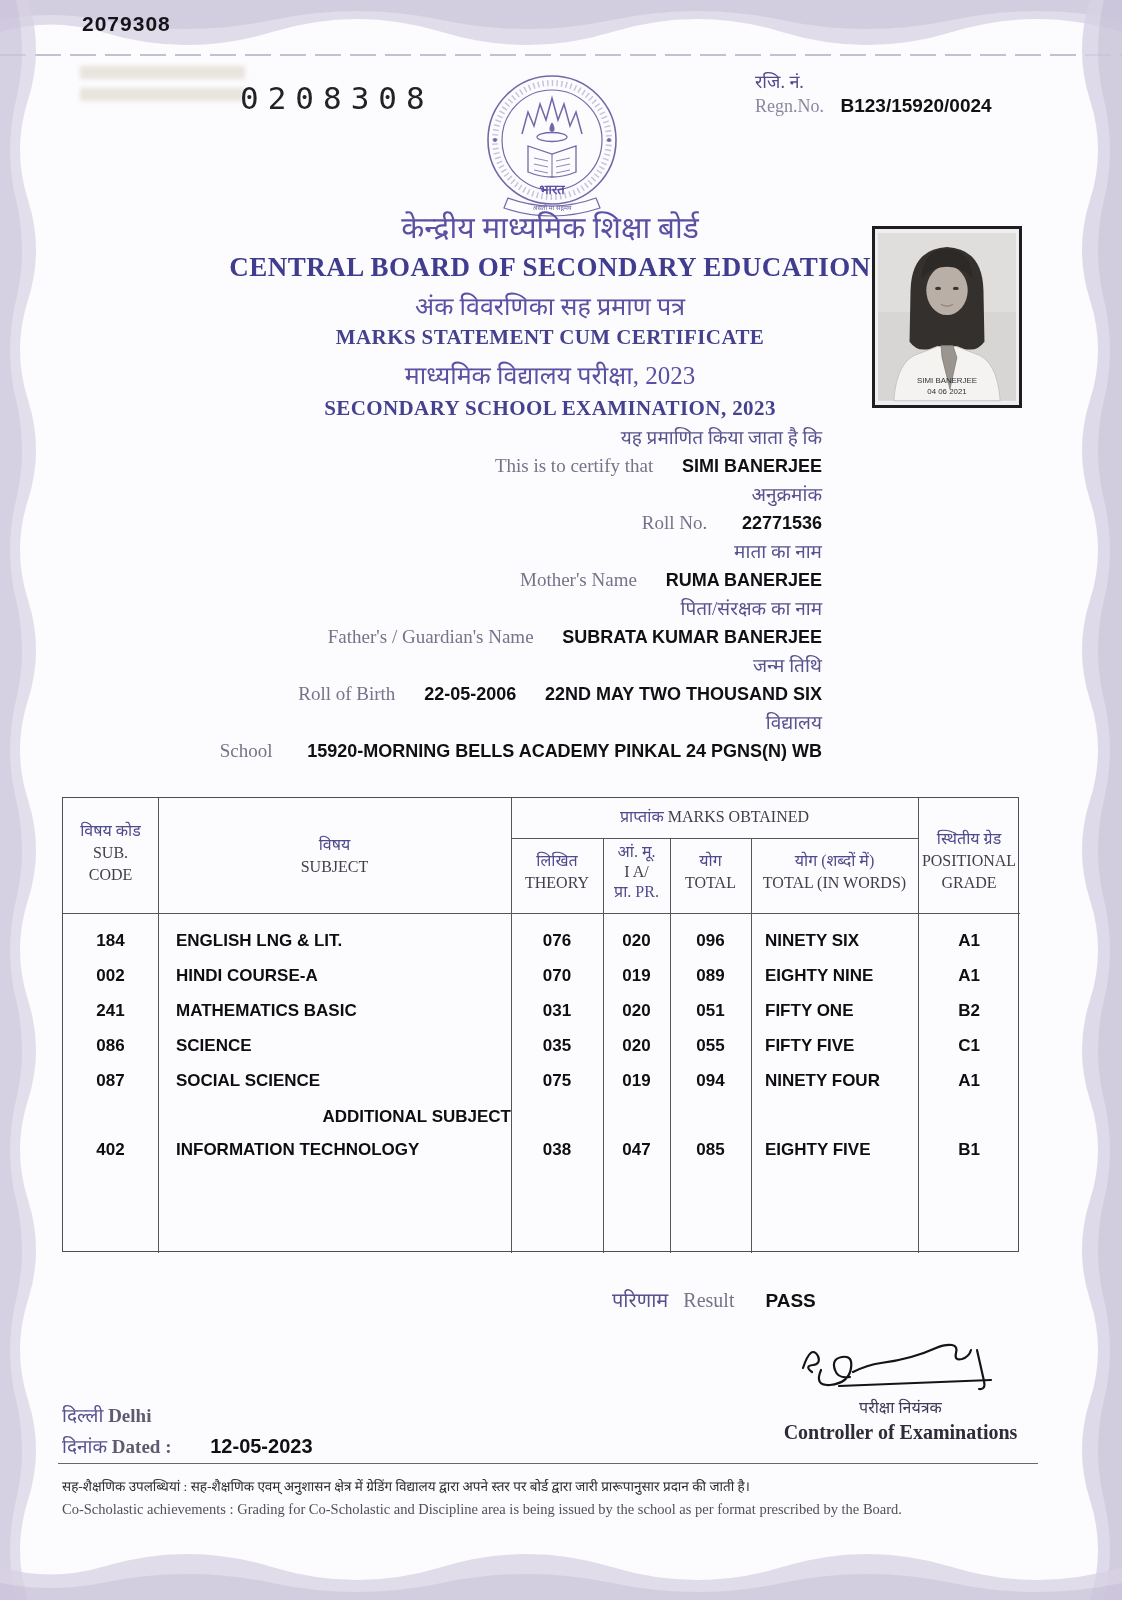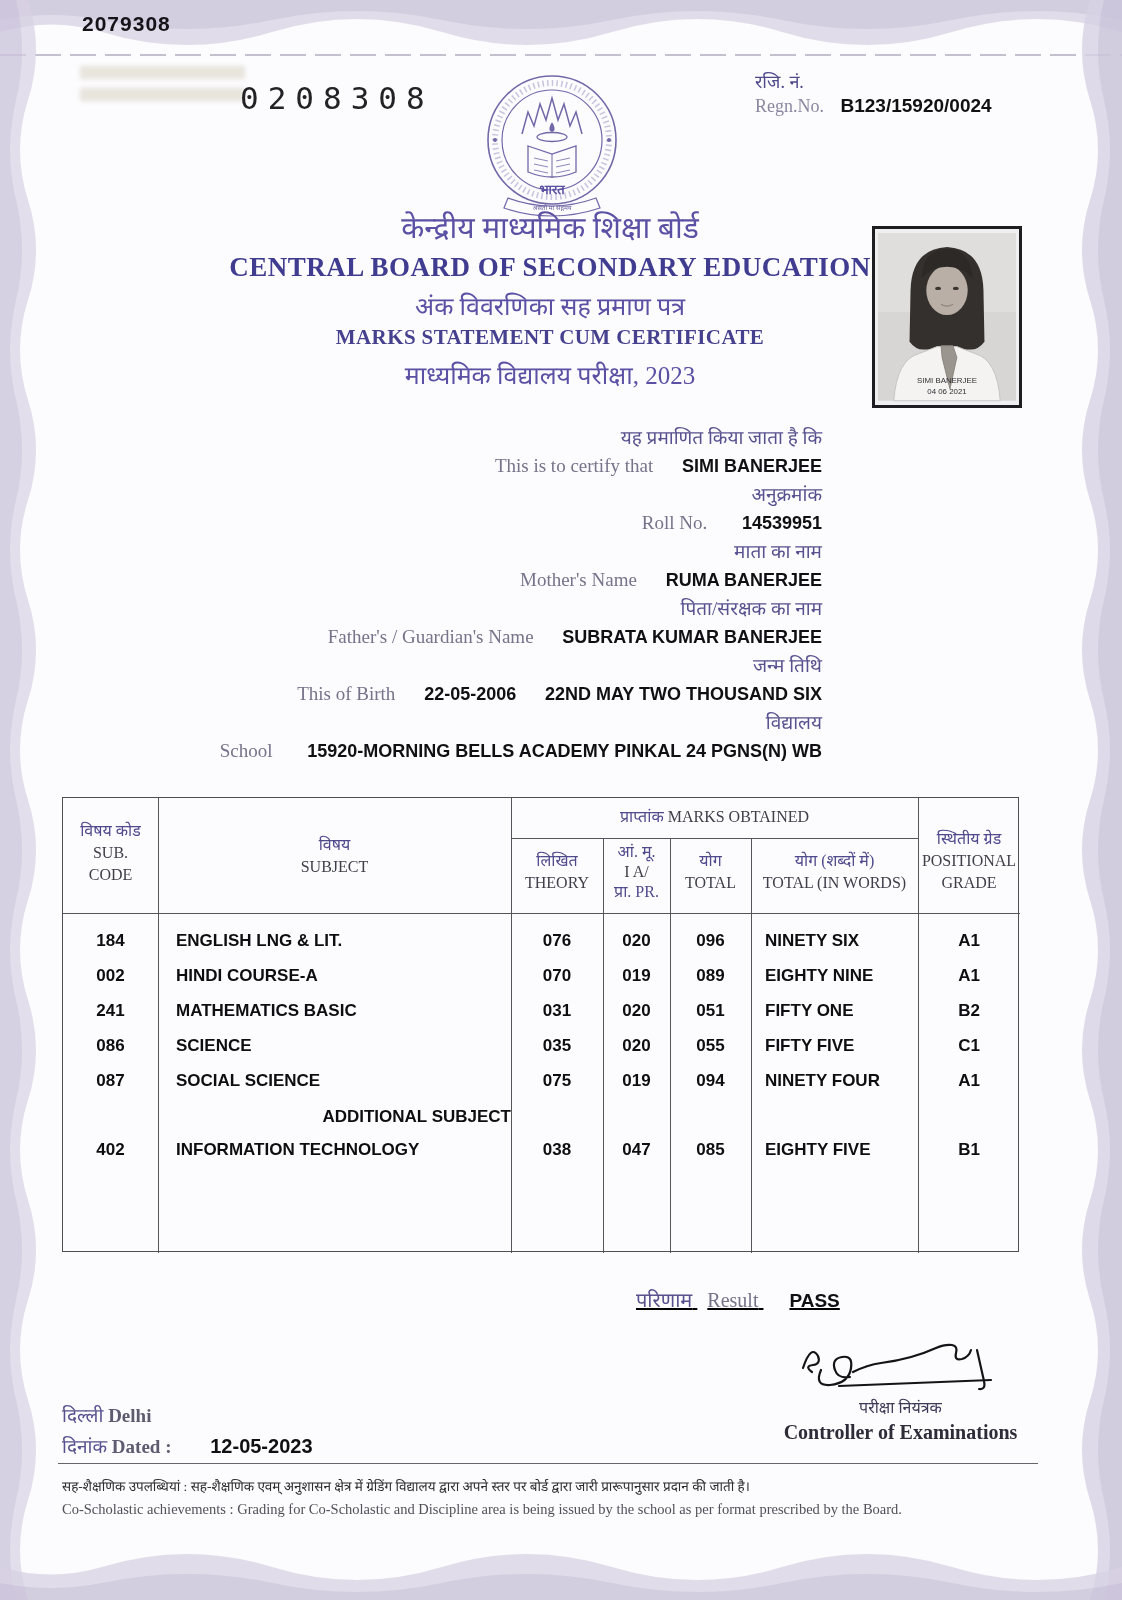--- a/index.html
+++ b/index.html
@@ -55,21 +55,21 @@
   .trow.section { height:30px; margin-top:4px;text-align:right; }
   .c-code { width:95px; text-align:center; }
   .c-subj { width:353px; padding-left:18px; }
   .c-th { width:92px; text-align:center; }
   .c-ia { width:67px; text-align:center; }
   .c-tot { width:81px; text-align:center; }
   .c-words { width:167px; padding-left:14px; }
   .c-grade { width:102px; text-align:center; }
 
   
-  .result { left:636px; top:1286px; font-size:20px;text-decoration:underline; }
+  .result { left:612px; top:1286px; font-size:20px; }
   .result .hi { color:#57528f; }
   .result .en { color:#76738a; margin-left:10px; }
   .result .val { font-size:19px; margin-left:26px; }
 
   
   .signblock { left:758px; top:1330px; width:285px; text-align:center; }
   .signblock svg { display:block; margin:0 auto; }
   .controller-hi { font-size:16px; color:#3d3a57; margin-top:2px; }
   .controller-en { font-size:20px; font-weight:bold; color:#2e2c38; margin-top:3px; }
 
@@ -158,46 +158,47 @@
       <text x="70" y="163" text-anchor="middle" font-size="8" fill="#2f2f33" font-family="Liberation Sans, sans-serif">04 06 2021</text>
     </svg>
   </div>
 
   <div class="abs hdr">
     <div class="h-hi1">केन्द्रीय माध्यमिक शिक्षा बोर्ड</div>
     <div class="h-en1">CENTRAL BOARD OF SECONDARY EDUCATION</div>
     <div class="h-hi2">अंक विवरणिका सह प्रमाण पत्र</div>
     <div class="h-en2">MARKS STATEMENT CUM CERTIFICATE</div>
     <div class="h-hi3">माध्यमिक विद्यालय परीक्षा, 2023</div>
+    <div class="h-en3">SECONDARY SCHOOL EXAMINATION, 2023</div>
   </div>
 
   <div class="abs details">
     <div class="d-line lab-hi">यह प्रमाणित किया जाता है कि</div>
     <div class="d-line">
       <span class="lab-en">This is to certify that</span><span class="gap24"></span>
       <span class="val">SIMI BANERJEE</span>
     </div>
     <div class="d-line lab-hi">अनुक्रमांक</div>
     <div class="d-line">
       <span class="lab-en">Roll No.</span><span class="gap30"></span>
-      <span class="val">14539951</span>
+      <span class="val">22771536</span>
     </div>
     <div class="d-line lab-hi">माता का नाम</div>
     <div class="d-line">
       <span class="lab-en">Mother's Name</span><span class="gap24"></span>
       <span class="val">RUMA BANERJEE</span>
     </div>
     <div class="d-line lab-hi">पिता/संरक्षक का नाम</div>
     <div class="d-line">
       <span class="lab-en">Father's / Guardian's Name</span><span class="gap24"></span>
       <span class="val">SUBRATA KUMAR BANERJEE</span>
     </div>
     <div class="d-line lab-hi">जन्म तिथि</div>
     <div class="d-line">
-      <span class="lab-en">This of Birth</span><span class="gap24"></span>
+      <span class="lab-en">Roll of Birth</span><span class="gap24"></span>
       <span class="val">22-05-2006</span><span class="gap24"></span>
       <span class="val">22ND MAY TWO THOUSAND SIX</span>
     </div>
     <div class="d-line lab-hi">विद्यालय</div>
     <div class="d-line">
       <span class="lab-en">School</span><span class="gap30"></span>
       <span class="val">15920-MORNING BELLS ACADEMY PINKAL 24 PGNS(N) WB</span>
     </div>
   </div>
 

